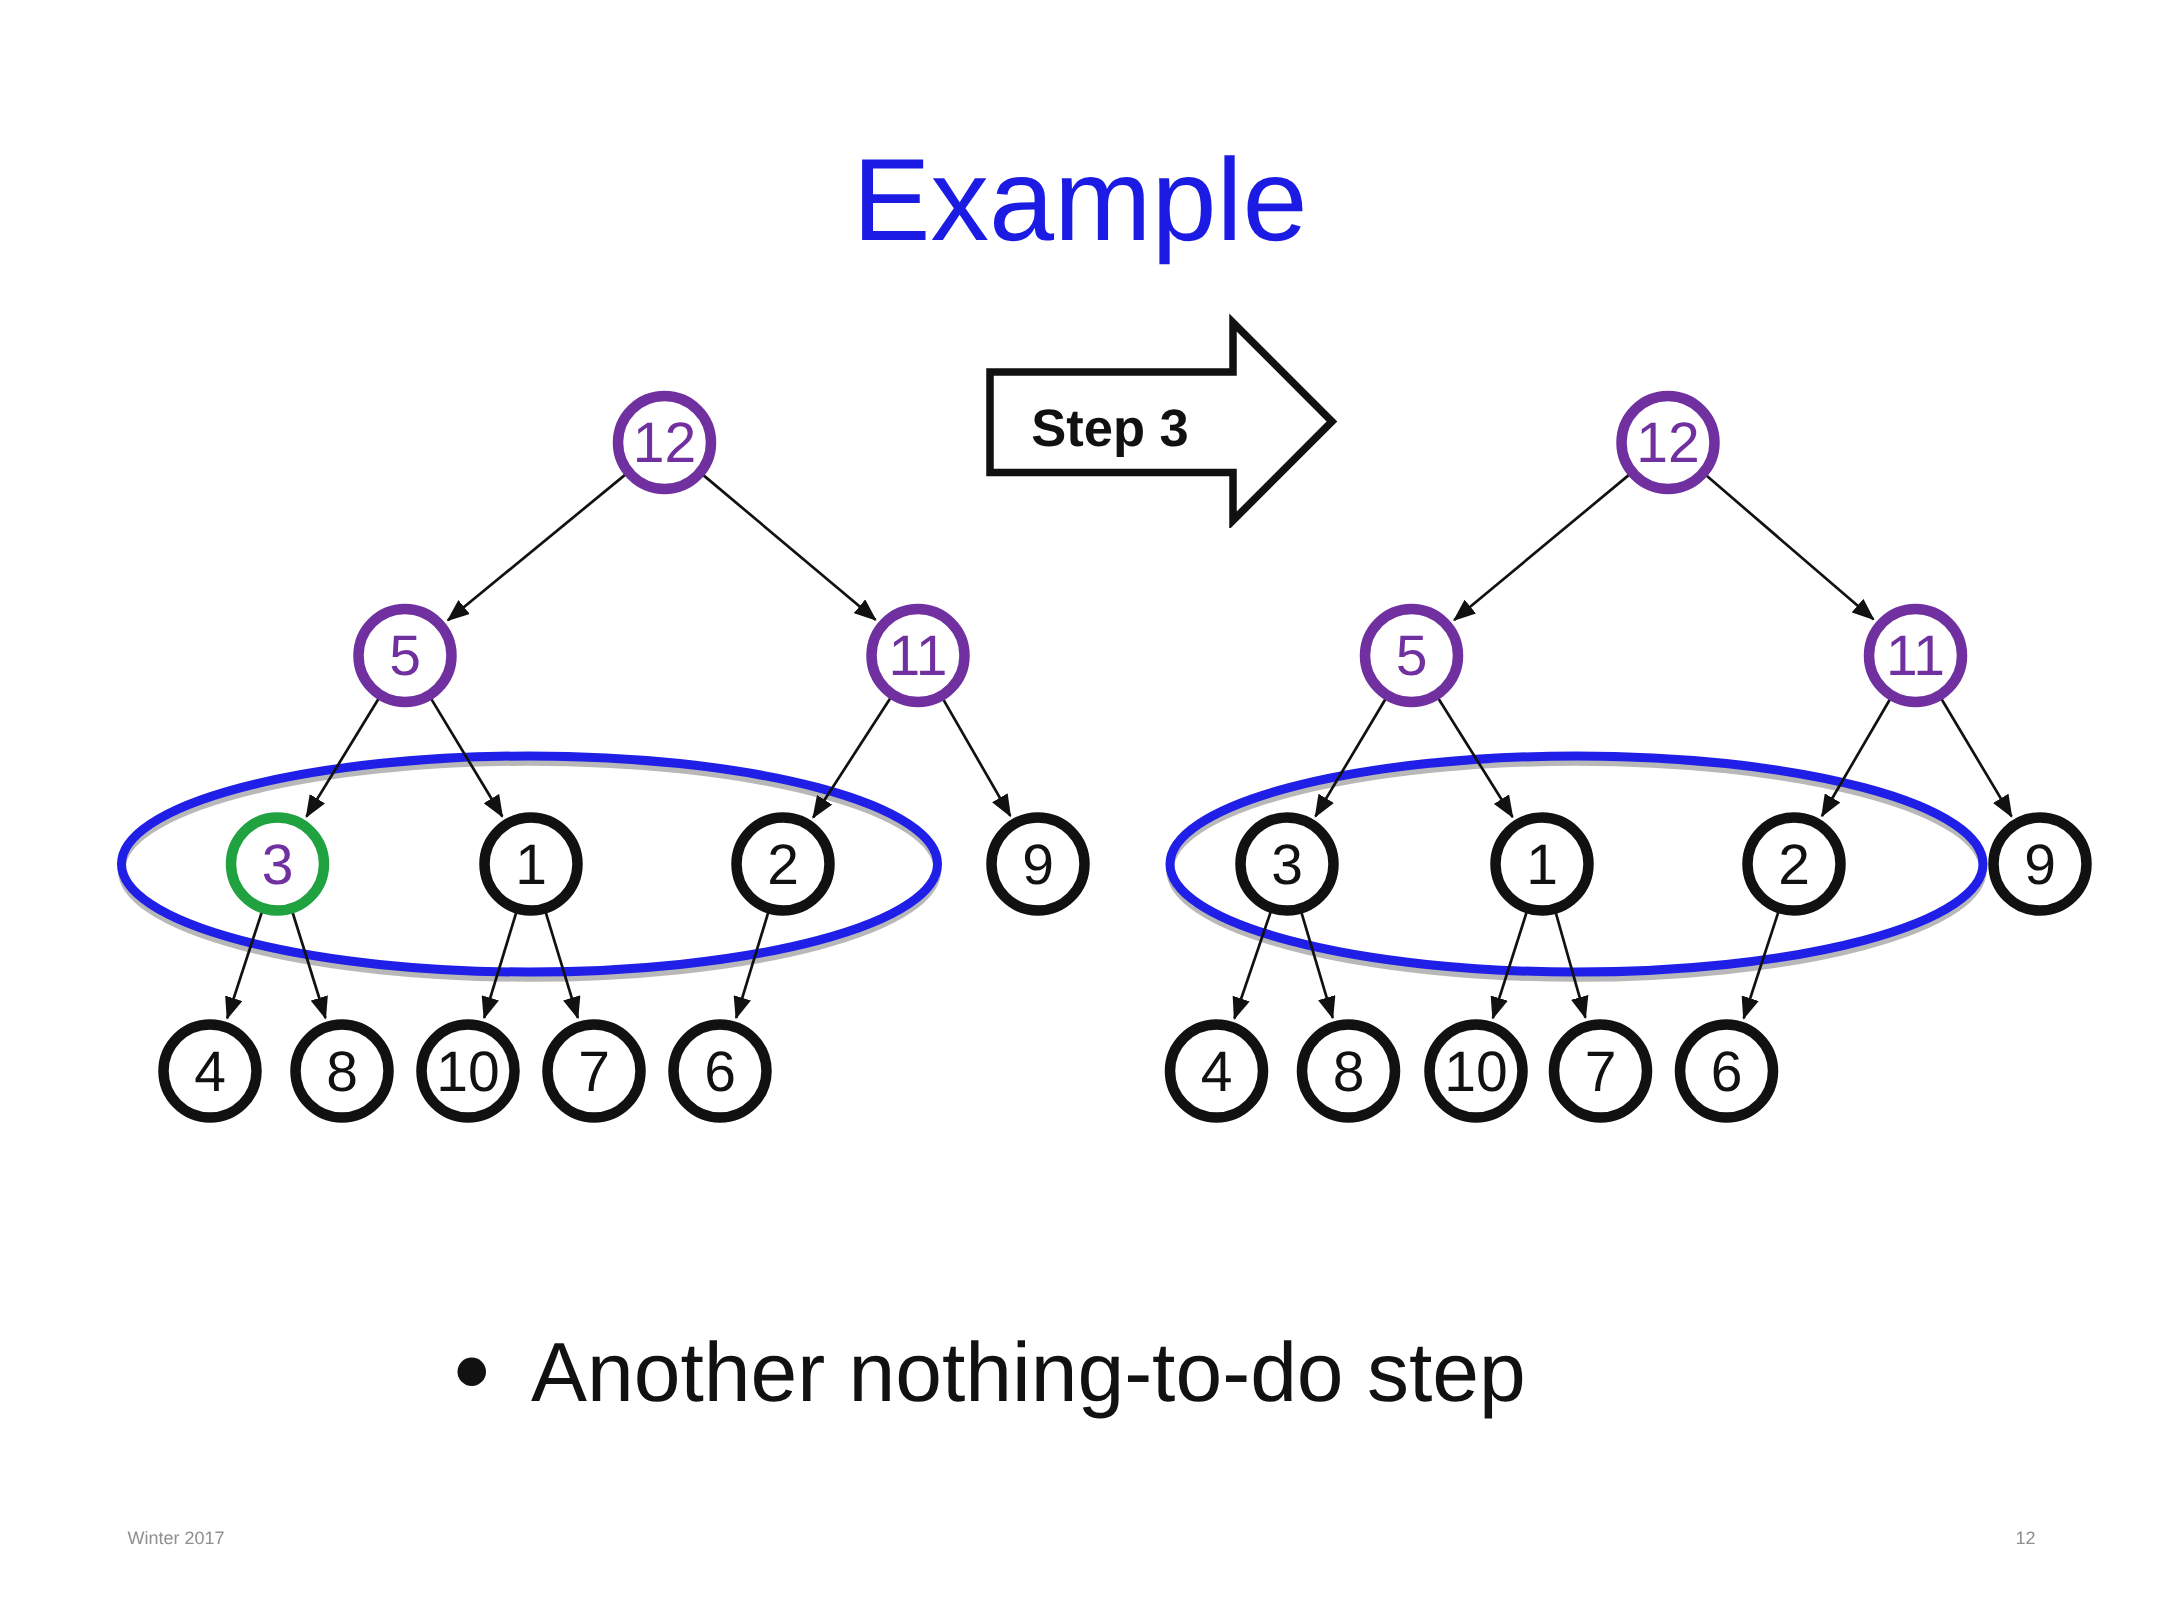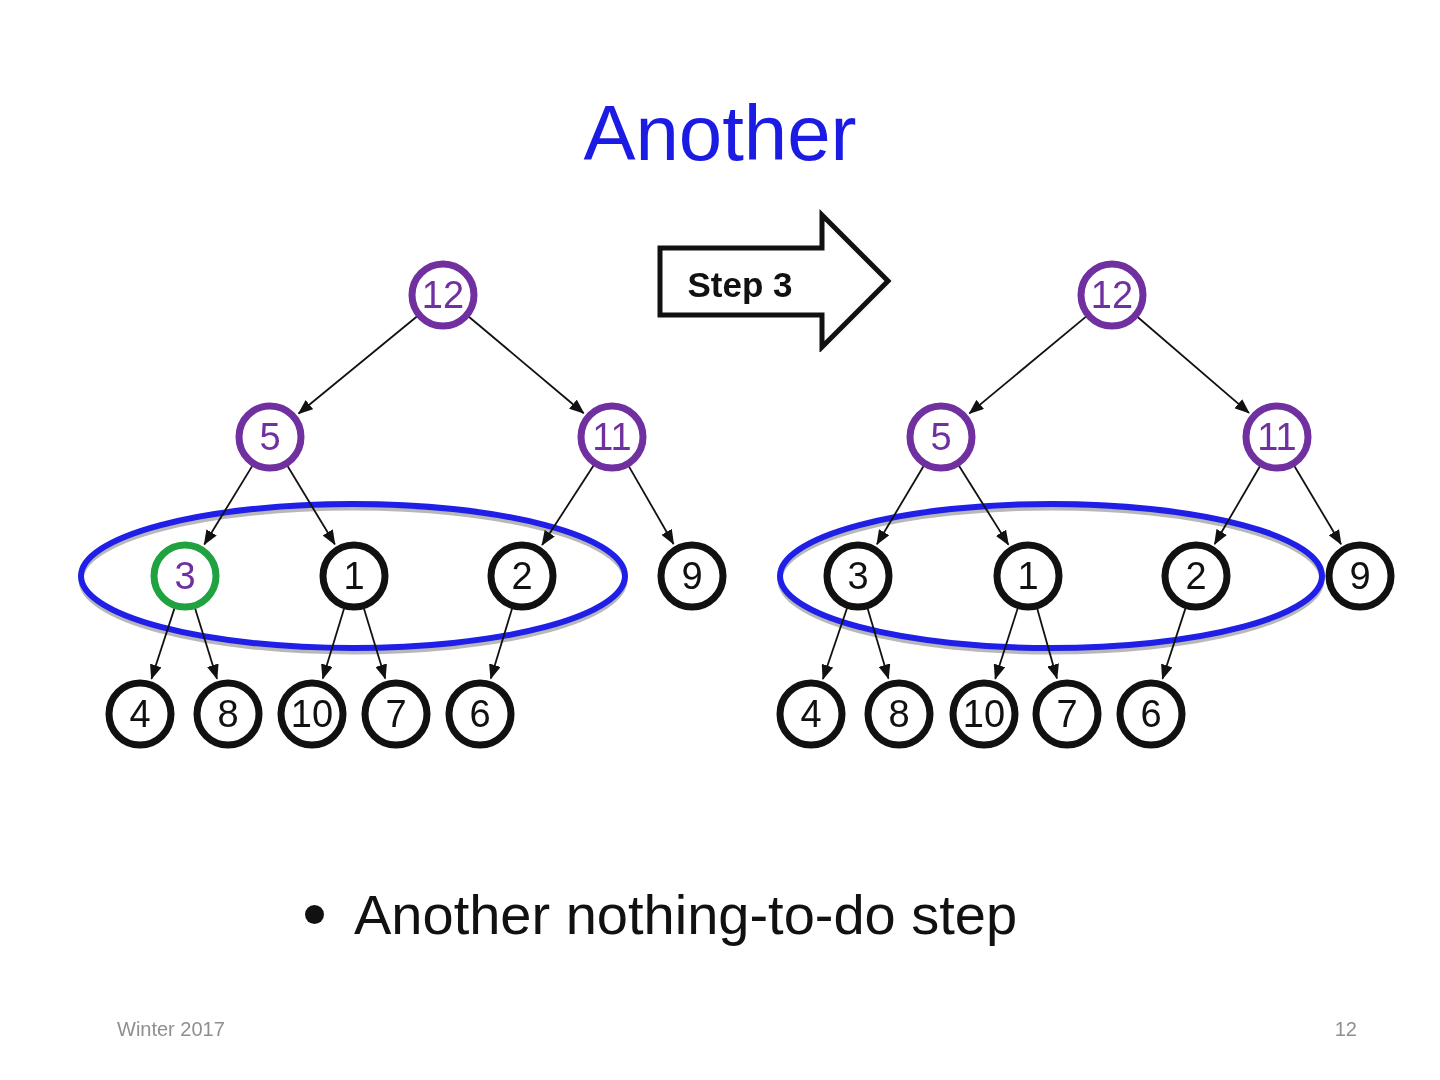--- a/index.html
+++ b/index.html
@@ -38,36 +38,36 @@
   }
   .bullet-dot {
     width: 19px; height: 19px;
     border-radius: 50%;
     background: #111111;
     flex: 0 0 auto;
   }
   .footer {
     position: absolute;
     top: 1018px; left: 0; right: 0;
-    padding: 0 83px 0 117px;
+    padding: 0 83px 0 85px;
     display: flex;
     align-items: center;
-    font-size: 20px;
+    font-size: 12px;
     color: #8f8f8f;
   }
   .footer .f-left  { flex: 1; text-align: left; }
   .footer .f-center{ flex: 2; text-align: center; }
   .footer .f-right { flex: 1; text-align: right; }
 </style>
 </head>
 <body>
 
 <div class="slide">
 
-  <div class="title">Another</div>
+  <div class="title">Example</div>
 
   <svg id="diagram-svg" width="1440" height="1080" viewBox="0 0 1440 1080">
     <defs>
       <marker id="arrowhead" markerUnits="userSpaceOnUse" markerWidth="15" markerHeight="12" refX="14" refY="6" orient="auto">
         <path d="M0,0 L15,6 L0,12 z" fill="#111111"></path>
       </marker>
     </defs>
     <g id="trees-root">
         <g>
           <ellipse cx="353" cy="580" rx="272" ry="72" fill="none" stroke="#b8b8b8" stroke-width="5"></ellipse>

